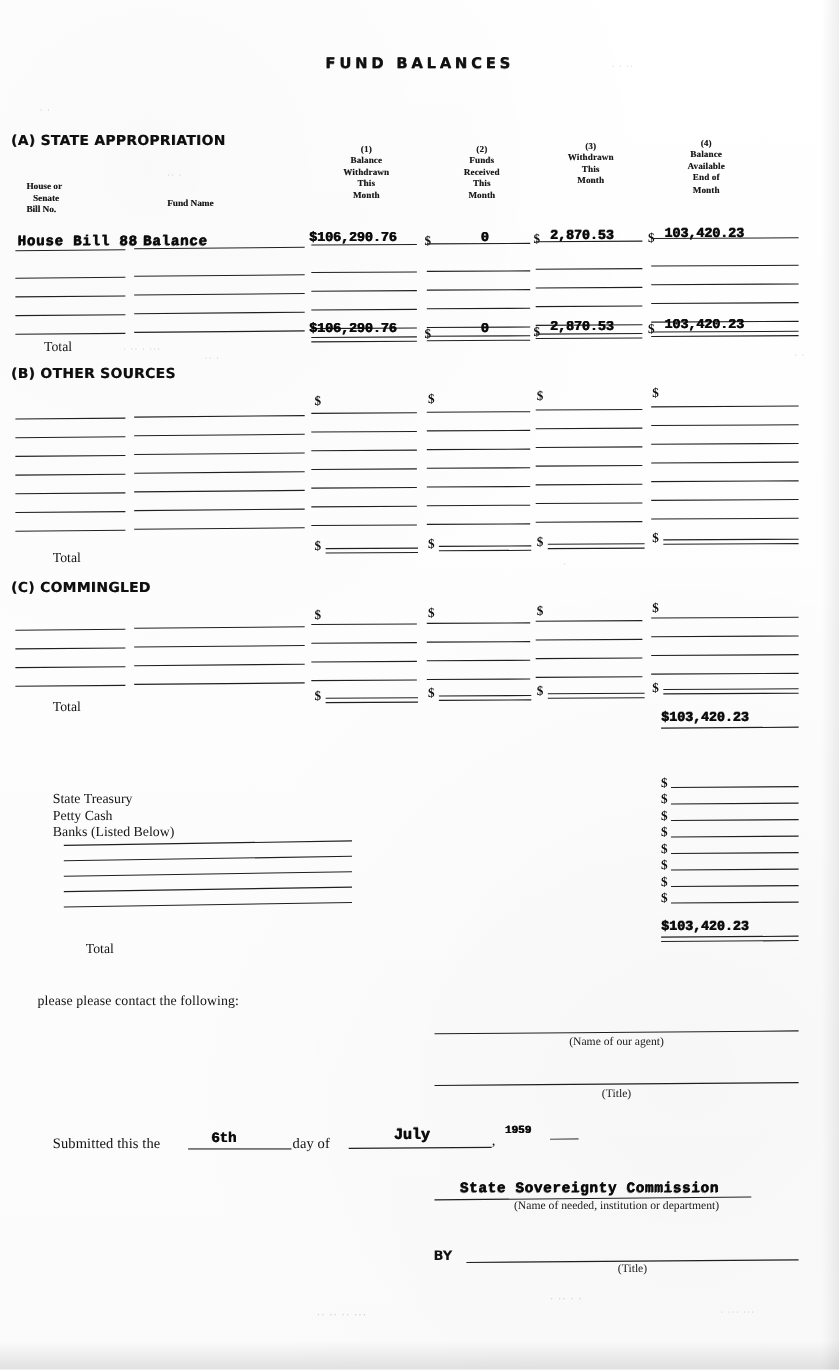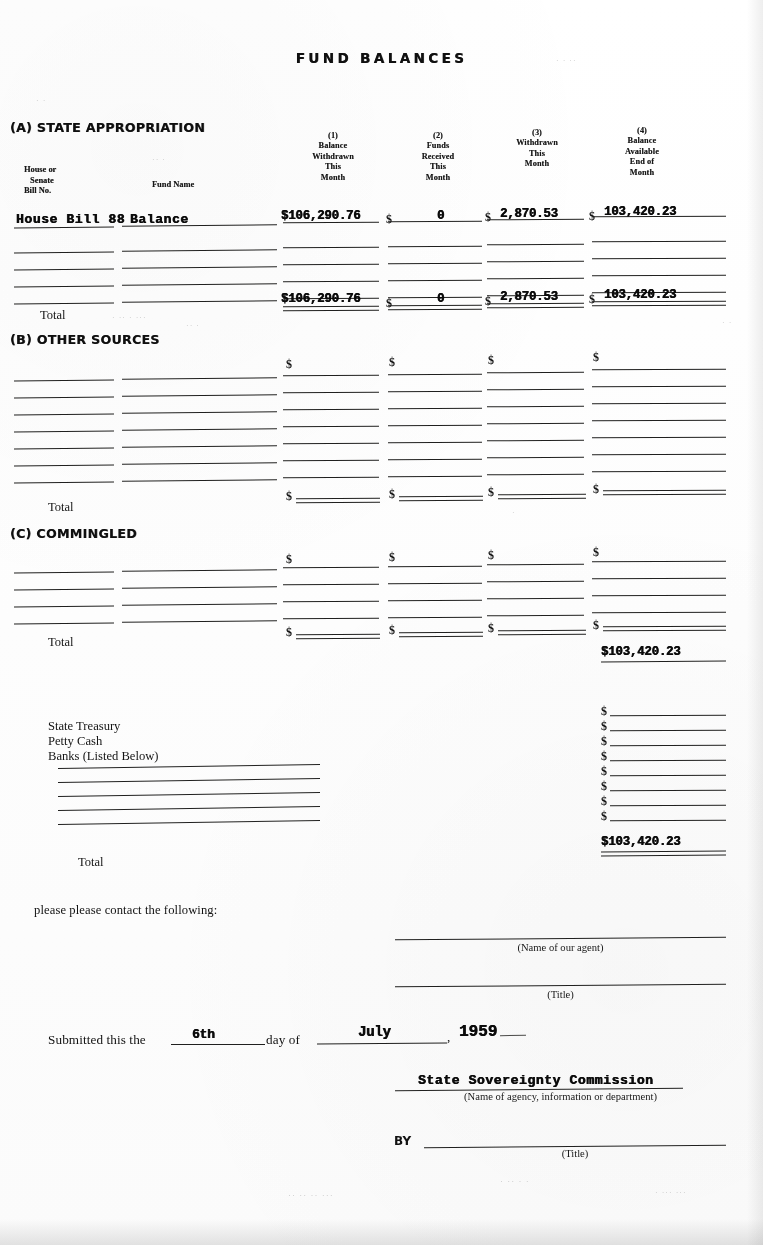--- a/index.html
+++ b/index.html
@@ -440,26 +440,26 @@
   <div class="rule" style="left:395px; top:985px; width:331px; transform:rotate(-0.45deg);"></div>
   <div class="cap" style="left:395px; top:989px; width:331px;">(Title)</div>
 
   <div class="bodyline" style="left:48px; top:1032px;">Submitted this the</div>
   <div class="rule thin" style="left:171px; top:1044px; width:94px;"></div>
   <div class="amt typed" style="left:192px; top:1027px; font-size:13px;">6th</div>
   <div class="bodyline" style="left:266px; top:1032px;">day of</div>
   <div class="rule thin" style="left:317px; top:1043px; width:130px; transform:rotate(-0.4deg);"></div>
   <div class="amt typed" style="left:358px; top:1024px; font-size:14px;">July</div>
   <div class="bodyline" style="left:447px; top:1029px;">,</div>
-  <div class="amt typed" style="left:459px; top:1023px; font-size:16px; letter-spacing:0px;">1959</div>
+  <div class="amt typed" style="left:459px; top:1023px; font-size:10px; letter-spacing:0px;">1959</div>
   <div class="rule thin light" style="left:500px; top:1035px; width:26px; transform:rotate(-0.6deg);"></div>
 
   <div class="amt typed" style="left:418px; top:1073px; font-size:13.2px; letter-spacing:0.5px;">State Sovereignty Commission</div>
   <div class="rule" style="left:395px; top:1089px; width:288px; transform:rotate(-0.5deg);"></div>
-  <div class="cap" style="left:395px; top:1091px; width:331px;">(Name of agency, information or department)</div>
+  <div class="cap" style="left:395px; top:1091px; width:331px;">(Name of needed, institution or department)</div>
 
   <div class="bodyline" style="left:394px; top:1134px; font-weight:bold; font-family:'DejaVu Sans', sans-serif; font-size:12px;">BY</div>
   <div class="rule" style="left:424px; top:1146px; width:302px; transform:rotate(-0.45deg);"></div>
   <div class="cap" style="left:424px; top:1148px; width:302px;">(Title)</div>
 
   <div class="edge-shade-r"></div>
   <div class="edge-shade"></div>
 </div>
 
 </body></html>

